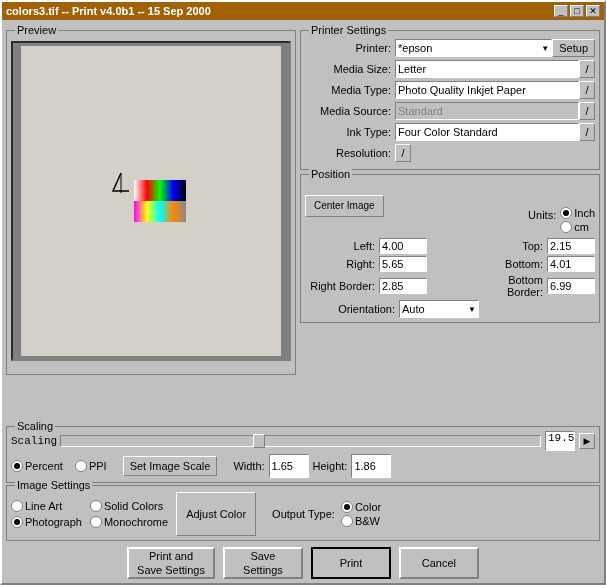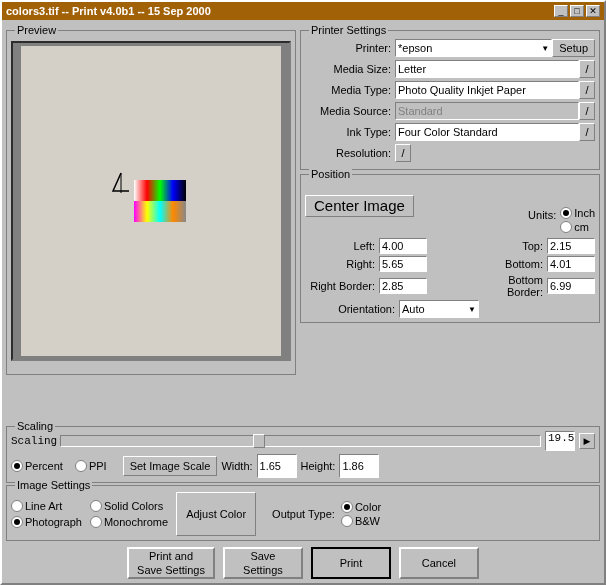--- a/index.html
+++ b/index.html
@@ -249,21 +249,21 @@
     .center-btn {
       display: block;
       height: 22px;
       padding: 0 8px;
       background: #c0c0c0;
       border: 1px solid;
       border-top-color: #ffffff;
       border-left-color: #ffffff;
       border-right-color: #808080;
       border-bottom-color: #808080;
-      font-size: 15px;
+      font-size: 10px;
       cursor: pointer;
       text-align: center;
       line-height: 20px;
     }
     .pos-input {
       width: 48px;
       height: 16px;
       background: #ffffff;
       border: 1px solid;
       border-top-color: #808080;
@@ -665,21 +665,21 @@
       <div class="scaling-row2">
         <div class="radio-small">
           <div class="radio-dot selected"></div>
           <span>Percent</span>
         </div>
         <div class="radio-small" style="margin-left:8px;">
           <div class="radio-dot"></div>
           <span>PPI</span>
         </div>
         <button class="set-scale-btn" style="margin-left:12px;">Set Image Scale</button>
-        <span class="wh-label" style="">Width:</span>
+        <span class="wh-label" style="margin-left:12px;">Width:</span>
         <input class="wh-input" type="text" value="1.65" style="">
         <span class="wh-label">Height:</span>
         <input class="wh-input" type="text" value="1.86" style="">
       </div>
     </div>
 
     <div class="image-settings-panel">
       <span class="image-settings-title">Image Settings</span>
 
       <div class="img-col">

